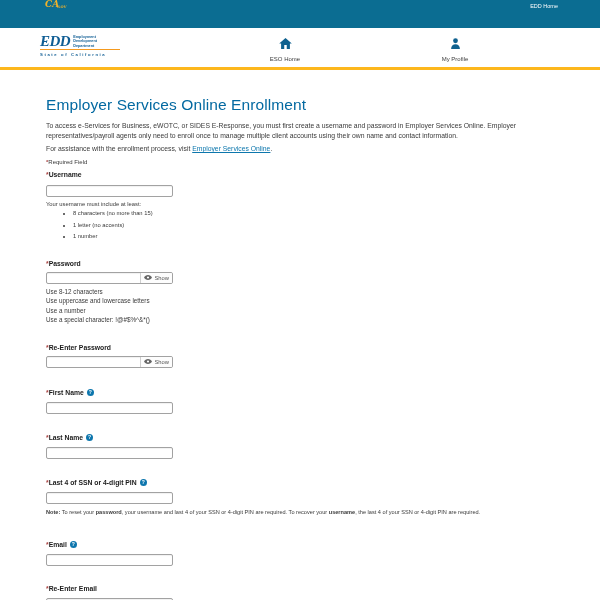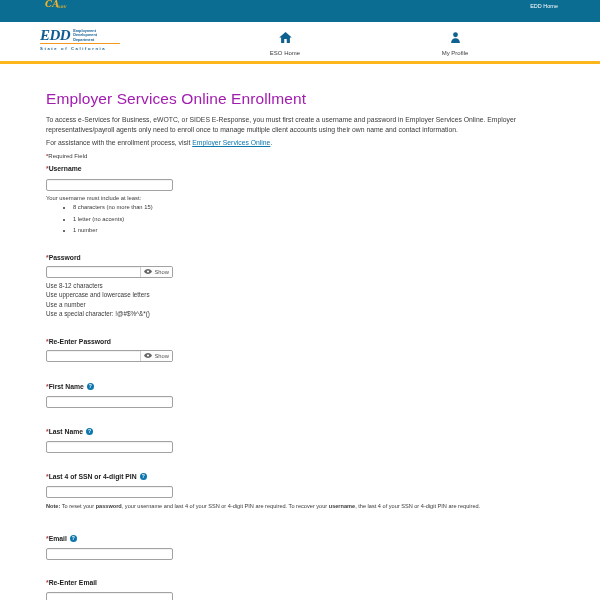--- a/index.html
+++ b/index.html
@@ -7,21 +7,21 @@
   body {
     width:600px; height:600px; overflow:hidden;
     background:#ffffff;
     font-family:"Liberation Sans", sans-serif;
     color:#333;
     -webkit-font-smoothing:antialiased;
   }
 
   
   .utility-bar {
-    position:relative; height:22px; background:#0b6d92; width:100%;
+    position:relative; height:28px; background:#0b6d92; width:100%;
   }
   .ca-logo {
     position:absolute; left:45px; top:0px; height:12px;
     display:flex; align-items:flex-start;
     font-family:"DejaVu Serif", serif; font-style:italic; font-weight:bold;
     color:#f3b32a; line-height:1;
   }
   .ca-logo .ca { font-size:9px; }
   .ca-logo .gov { font-size:3.5px; margin-top:6px; margin-left:-2px; letter-spacing:.3px; }
   .utility-link {
@@ -52,21 +52,21 @@
     display:flex; flex-direction:column; align-items:center; gap:3px;
     cursor:pointer;
   }
   .nav-item.eso-home { left:250px; }
   .nav-item.my-profile { left:420px; }
   .nav-item .lbl { font-size:6px; color:#3c3c3c; }
 
   
   .content { padding:0 46px; }
   h1.page-title {
-    margin:26px 0 0 0; font-size:15.5px; font-weight:500; color:#a21caf;
+    margin:26px 0 0 0; font-size:15.5px; font-weight:500; color:#0369a1;
     letter-spacing:.1px;
   }
   p.intro { margin:7px 0 0 0; font-size:6.8px; line-height:9.5px; color:#3a3a3a; }
   p.assist { margin:5px 0 0 0; font-size:6.8px; color:#3a3a3a; }
   a.inline-link { color:#0d77ad; text-decoration:underline; cursor:pointer; }
   p.required { margin:7px 0 0 0; font-size:6px; color:#3a3a3a; }
 
   .fld { margin-top:18px; }
   .sec-username { margin-top:6px; }
   .sec-password { margin-top:20px; }

